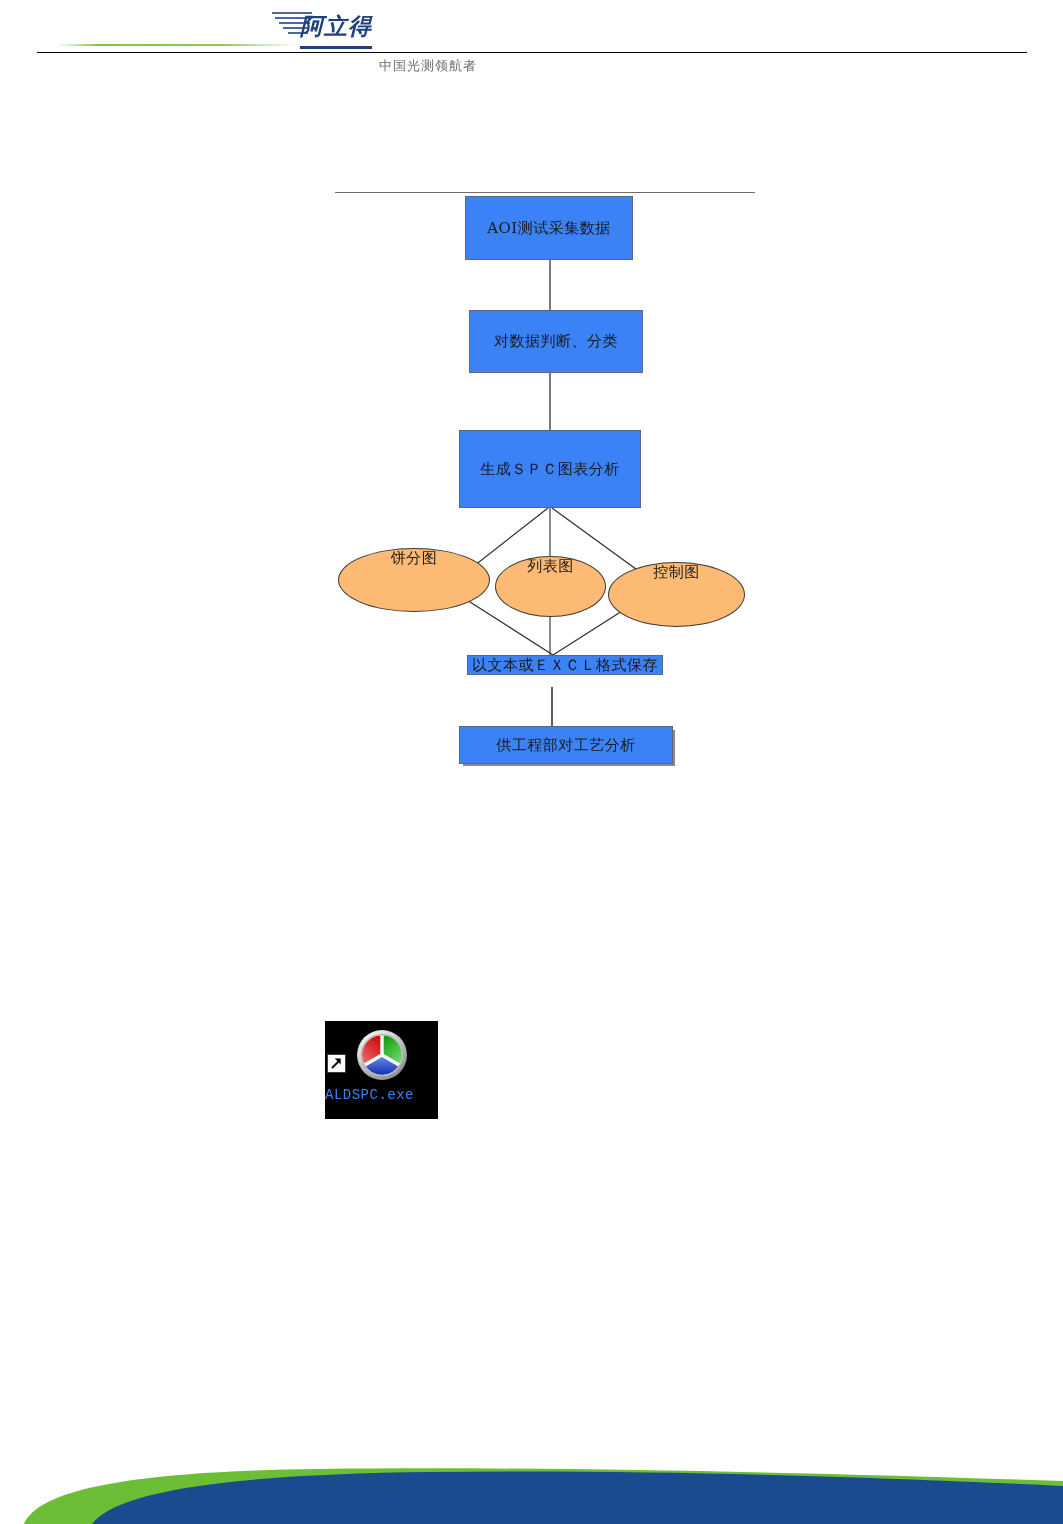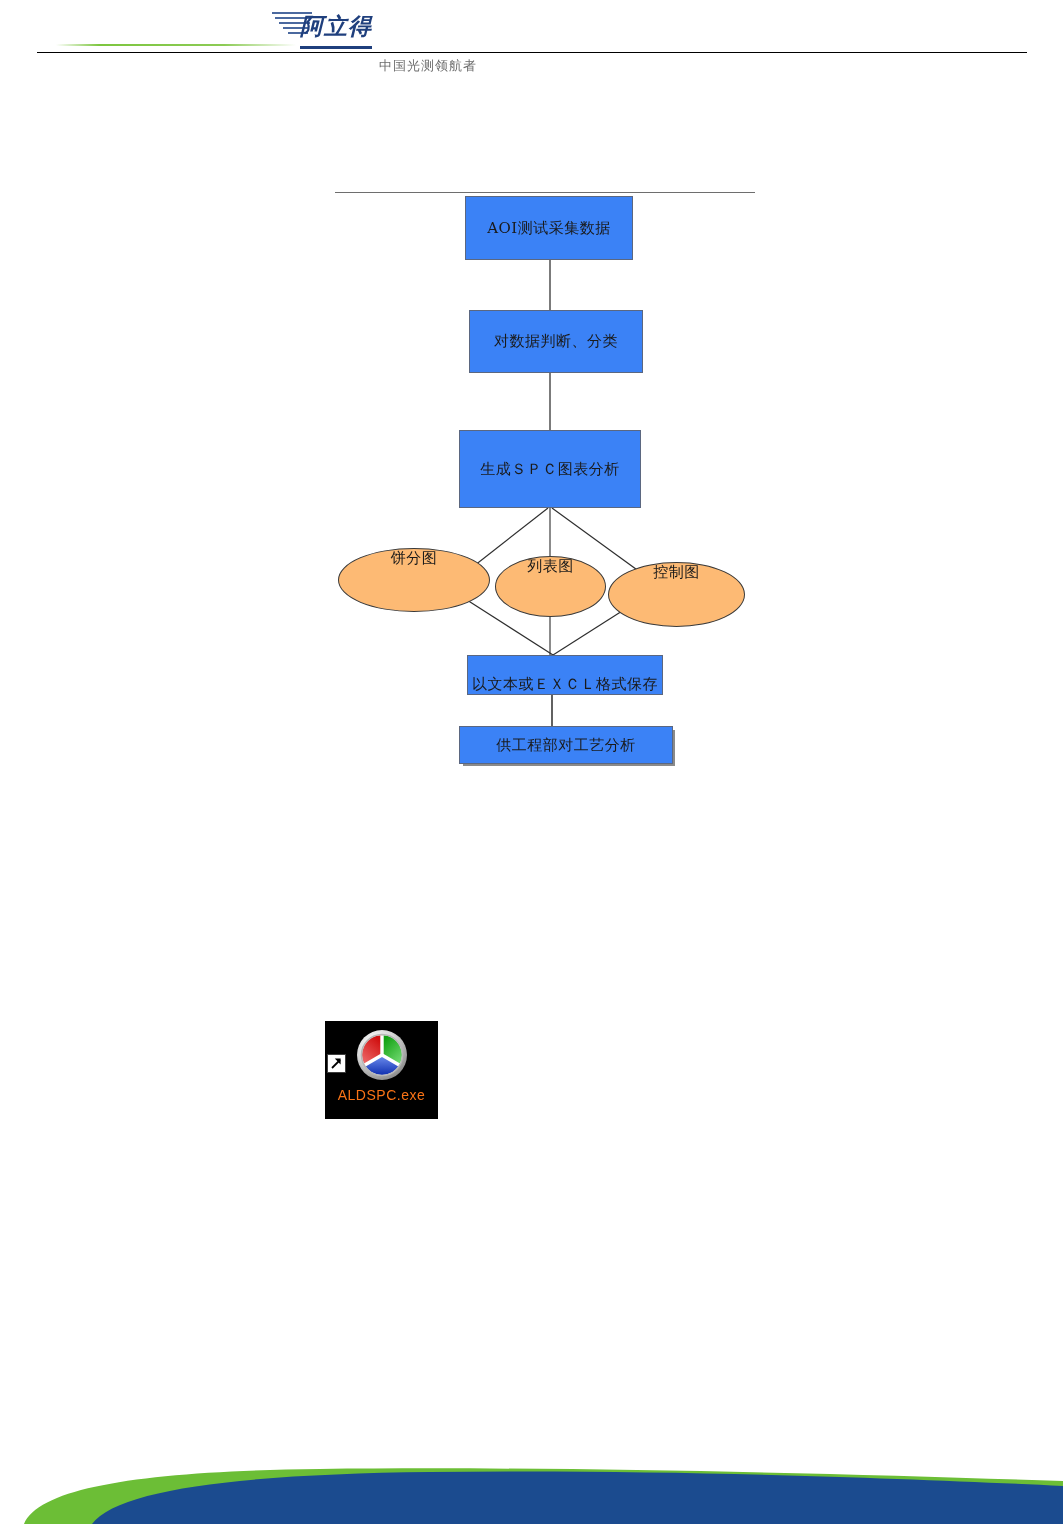--- a/index.html
+++ b/index.html
@@ -148,24 +148,24 @@
   }
   #icon-graphic {
     position: absolute;
     left: 30px; top: 7px;
     width: 54px; height: 54px;
   }
   #icon-label {
     position: absolute;
     left: 0; top: 66px;
     width: 113px;
-    text-align: center;
-    font-family: Liberation Sans, sans-serif;
+    text-align: left;
+    font-family: Liberation Mono, monospace;
     font-size: 14px;
-    color: #f97316;
+    color: #3b82f6;
     letter-spacing: 0.5px;
   }
   #shortcut-arrow {
     position: absolute;
     left: 2px; top: 33px;
     width: 19px; height: 19px;
     background: #ffffff;
     border: 1px solid #3c3c3c;
     box-sizing: border-box;
   }
@@ -230,21 +230,21 @@
 </div>
 
 <div class="ellipse" style="left:495px; top:556px; width:111px; height:61px;font-family:Liberation Mono, monospace;">
   <span>列表图</span>
 </div>
 
 <div class="ellipse" style="left:608px; top:562px; width:137px; height:65px;">
   <span>控制图</span>
 </div>
 
-<div class="node" style="left:467px; top:655px; width:196px; height:40px;align-items:flex-end;">
+<div class="node" style="left:467px; top:655px; width:196px; height:20px;">
   <span>以文本或ＥＸＣＬ格式保存</span>
 </div>
 
 <div class="node shadowed" style="left:459px; top:726px; width:214px; height:38px;">
   <span>供工程部对工艺分析</span>
 </div>
 
 <div id="icon-block">
   <svg id="icon-graphic" viewBox="0 0 54 54" xmlns="http://www.w3.org/2000/svg">
     <defs>

